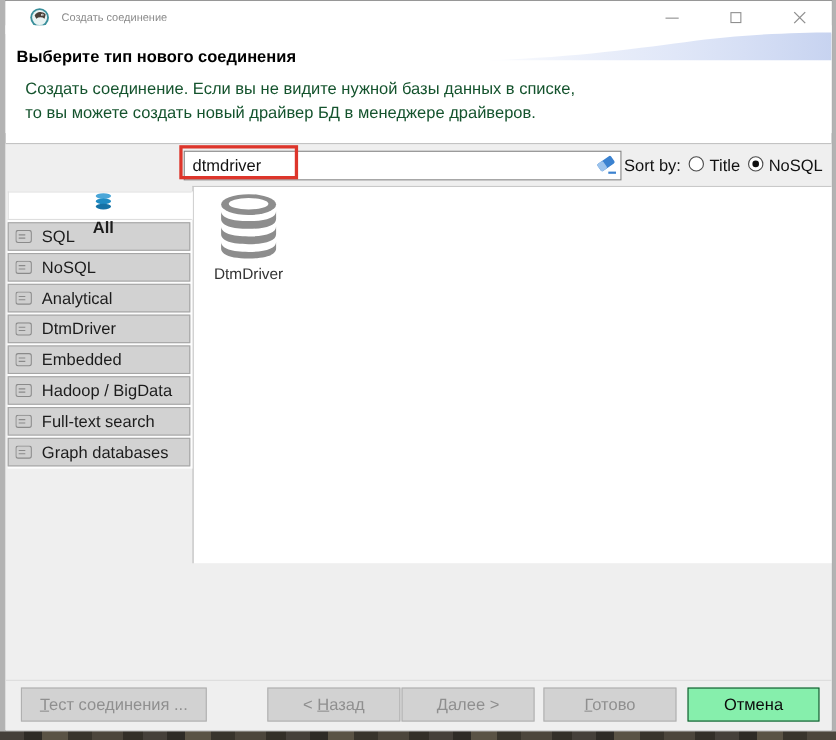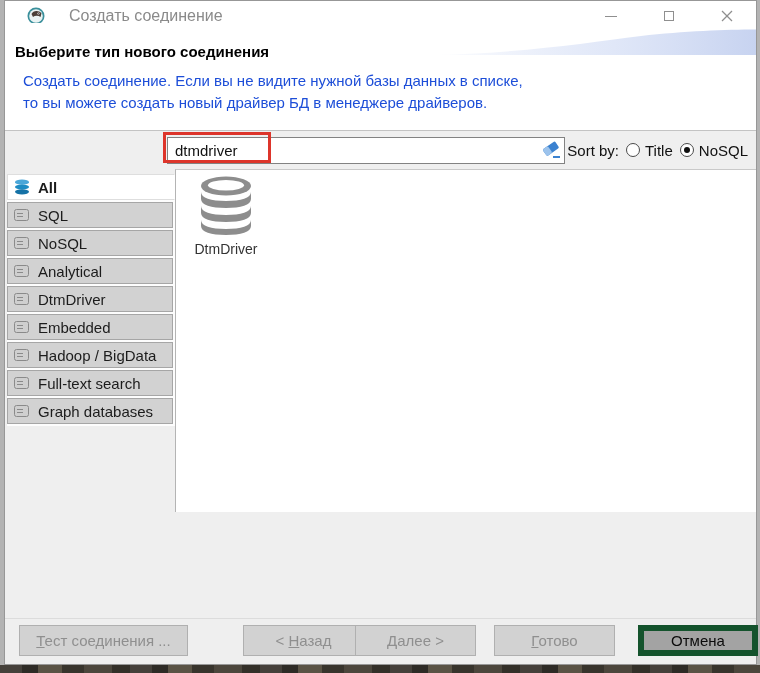--- a/index.html
+++ b/index.html
@@ -10,73 +10,73 @@
   .desktop-strip { position:absolute; left:0; bottom:0; width:760px; height:8px;
     background:repeating-linear-gradient(90deg,#45403a 0 22px,#2e2b26 22px 38px,#5a5345 38px 62px,#38342c 62px 84px,#4c463c 84px 112px,#332f28 112px 130px); }
 
   
   .dialog { position:absolute; left:4px; top:0; width:753px; height:665px;
     background:#fff; border:1px solid #979797; }
 
   
   .titlebar { position:absolute; left:0; top:0; right:0; height:30px; background:#fff; display:flex; align-items:center; }
   .titlebar .app-icon { margin-left:22px; width:18px; height:18px; flex:0 0 auto; }
-  .titlebar .title-text { margin-left:24px; font-size:16px; color:#8a8a8a; }
+  .titlebar .title-text { margin-left:11px; font-size:10px; color:#8a8a8a; }
   .win-controls { position:absolute; right:0; top:0; height:30px; display:flex; }
   .win-btn { width:58px; height:30px; display:flex; align-items:center; justify-content:center; cursor:default; }
   .glyph-min { width:12px; height:0; border-top:1px solid #8f8f8f; }
   .glyph-max { width:10px; height:10px; border:1px solid #8f8f8f; }
 
   
   .header { position:absolute; left:0; top:22px; right:0; height:98px; background:#fff; }
   .banner-swoosh { position:absolute; right:0; top:6px; width:330px; height:26px; }
   .header .page-title { position:absolute; left:10px; top:20px; font-size:15px; font-weight:bold; color:#000; }
-  .header .desc { position:absolute; left:18px; top:47px; font-size:15px; line-height:22px; color:#1d4ed8; }
+  .header .desc { position:absolute; left:18px; top:47px; font-size:15px; line-height:22px; color:#14532d; }
 
   
   .content { position:absolute; left:0; top:129px; right:0; bottom:0; background:#efefef; border-top:1px solid #c3c3c3;padding-left:48px; }
 
   
   .filterbar { position:absolute; left:0; top:0; right:0; height:38px; }
   .search-input { position:absolute; left:162px; top:6px; width:398px; height:27px;
     border:1px solid #828282; background:#fff; font-family:"Liberation Sans",sans-serif;
     font-size:15px; padding:2px 26px 2px 7px; color:#111; outline:none; }
   .eraser-btn { position:absolute; left:536px; top:9px; width:22px; height:20px; cursor:pointer; }
   .red-annotation { position:absolute; left:158px; top:1px; width:108px; height:31px;
     border:3px solid #dd352b; pointer-events:none; }
   .sort-group { position:absolute; right:8px; top:0; height:38px; display:flex; align-items:center; gap:7px; font-size:15px; color:#111; }
-  .radio-opt { display:flex; align-items:center; gap:5px; cursor:default; }
+  .radio-opt { display:flex; align-items:flex-start; gap:5px; cursor:default; }
   .radio-circle { width:14px; height:14px; border:1px solid #4a4a4a; border-radius:50%; background:#fff; position:relative; flex:0 0 auto; }
   .radio-circle.selected::after { content:""; position:absolute; left:3px; top:3px; width:6px; height:6px; border-radius:50%; background:#101010; }
 
   
   .list-panel { position:absolute; left:170px; top:38px; right:0; height:343px;
     background:#fff; border-left:1px solid #b4b4b4; border-top:1px solid #c9c9c9; }
 
   
   .tab-list { position:absolute; left:2px; top:43px; width:168px; background:#fdfdfd; }
   .cat-tab { width:166px; height:26px; margin-bottom:2px; display:flex; align-items:center; gap:8px;
     padding-left:6px; background:#d2d2d2; border:1px solid #a6a6a6; font-size:15px; color:#1c1c1c; cursor:pointer; }
-  .cat-tab.selected { width:168px; background:#ffffff; border-color:#dedede; border-right-color:#ffffff; font-weight:bold; }
+  .cat-tab.selected { width:168px; background:#ffffff; border-color:#dedede; border-right-color:#ffffff; font-weight:bold;flex-direction:column; }
   .cat-tab .tab-icon { width:16px; height:16px; flex:0 0 auto; display:flex; align-items:center; }
 
   
   .driver-tile { position:absolute; left:180px; top:44px; width:82px; text-align:center; cursor:pointer; }
   .driver-tile .drv-icon { width:56px; height:62px; margin:0 auto; }
   .driver-tile .drv-label { margin-top:4px; font-size:14px; color:#333; }
 
   
   .footer-sep { position:absolute; left:0; top:487px; right:0; height:0; border-top:1px solid #dcdcdc; }
   .btn { position:absolute; top:494px; height:31px; font-family:"Liberation Sans",sans-serif; font-size:15px;
     background:#d2d2d2; border:1px solid #b0b0b0; color:#8f8f8f; cursor:default; }
   .btn .accel { text-decoration:underline; }
-  .btn.enabled { background:#a3a3a3; border:6px solid #14532d; color:#0b0b0b; cursor:pointer;margin-left:13px; }
+  .btn.enabled { background:#86efac; border:1px solid #14532d; color:#0b0b0b; cursor:pointer; }
   .btn-test   { left:14px;  width:169px; }
   .btn-back   { left:238px; width:121px; }
-  .btn-next   { left:350px; width:121px; }
+  .btn-next   { left:360px; width:121px; }
   .btn-finish { left:489px; width:121px; }
   .btn-cancel { left:620px; width:120px; }
 </style>
 </head>
 <body>
 
 <div class="dialog">
 
   <div class="titlebar">
     <span class="app-icon">

